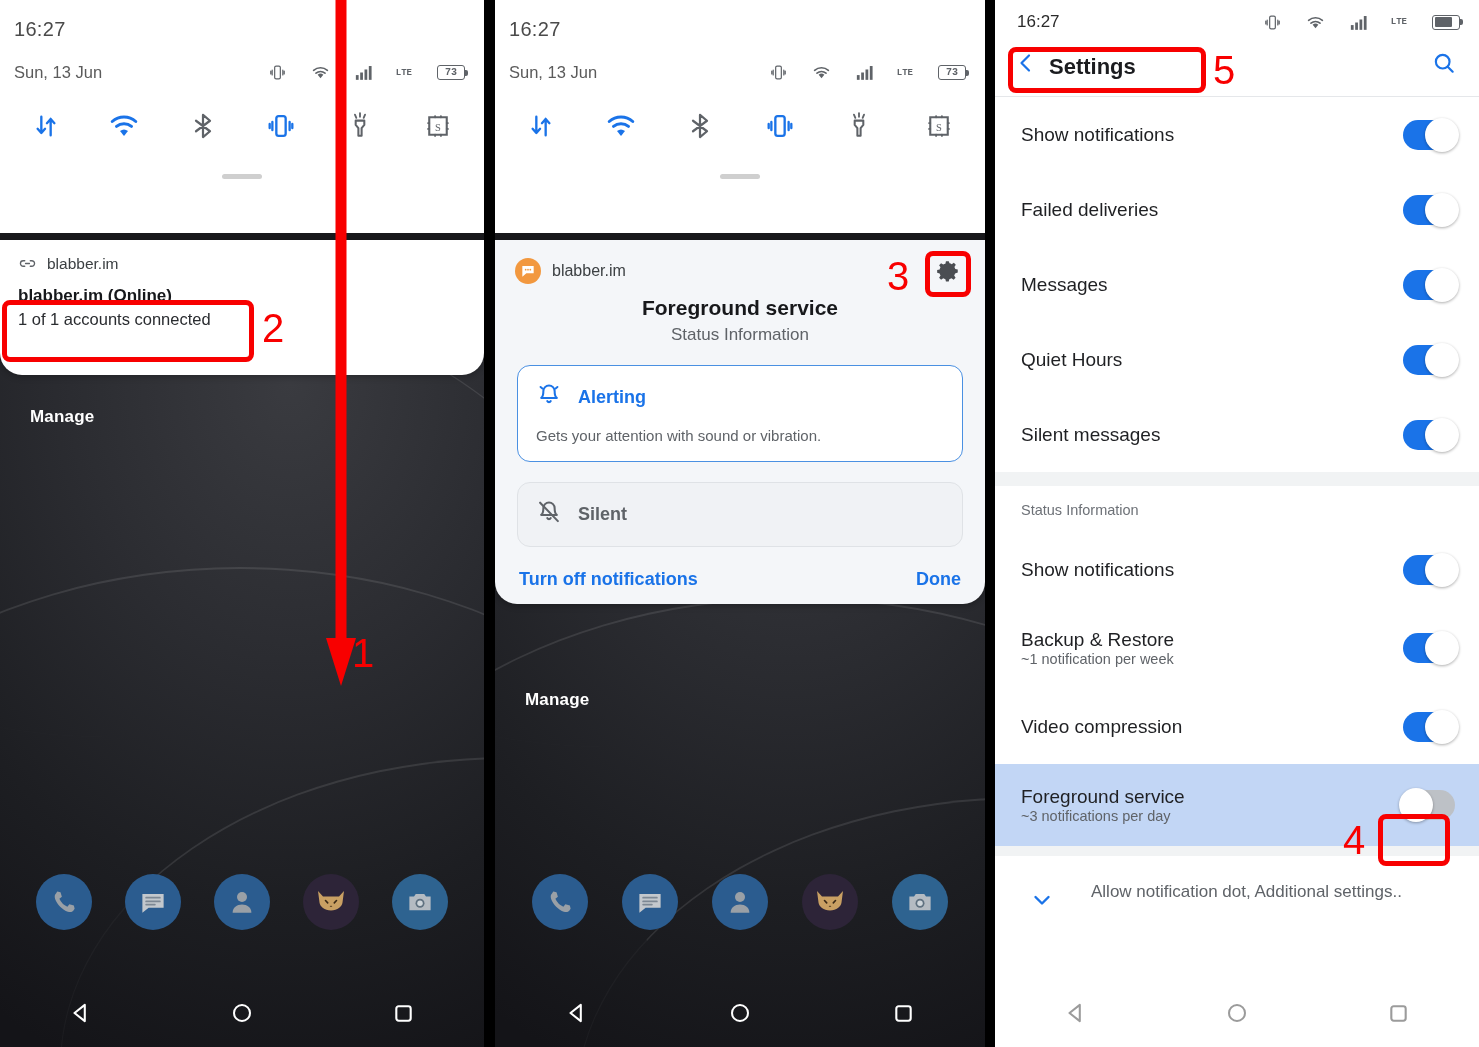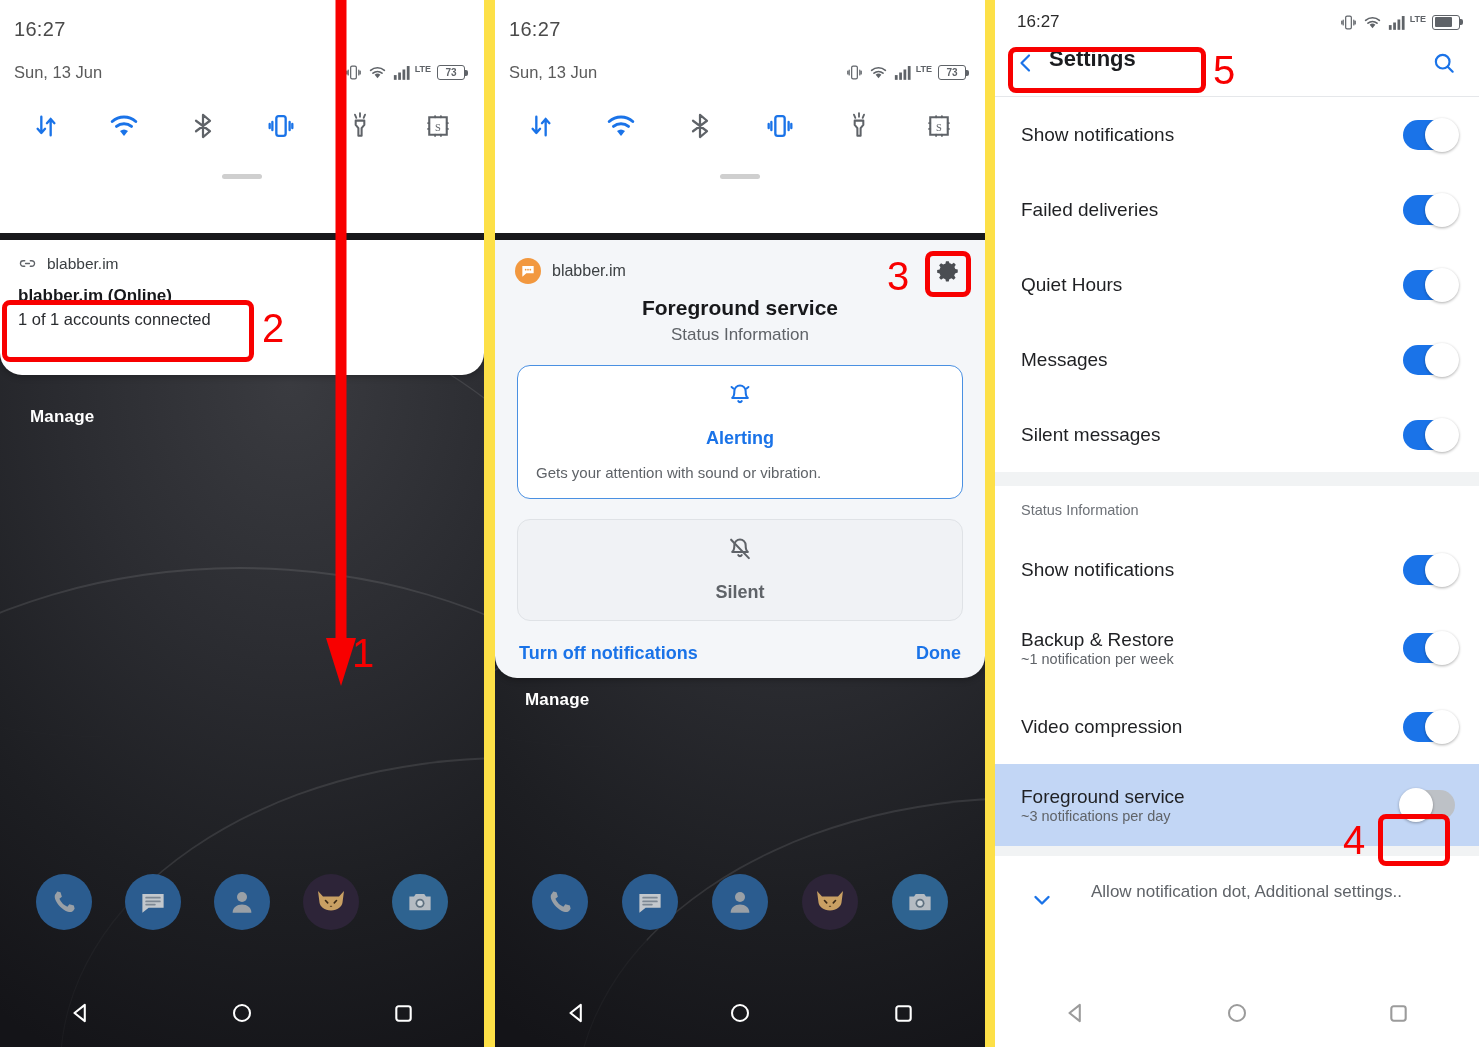--- a/index.html
+++ b/index.html
@@ -2,39 +2,39 @@
 <html><head>
 <meta charset="utf-8">
 <style>
   * { box-sizing: border-box; margin: 0; padding: 0; }
   html, body {
     width: 1479px; height: 1047px;
     background: #ffffff;
     font-family: "Liberation Sans", sans-serif;
     overflow: hidden;
   }
-  .stage { position: relative; width: 1479px; height: 1047px; background: #fde047; }
+  .stage { position: relative; width: 1479px; height: 1047px; background: #000000; }
 
   
   .panel { position: absolute; top: 0; height: 1047px; overflow: hidden; background: #fff; }
   #panel-1 { left: 0;    width: 484px; }
   #panel-2 { left: 495px; width: 490px; }
   #panel-3 { left: 995px; width: 484px; background: #fff; }
 
   
   .shade { background: #ffffff; width: 100%; padding: 0; position: relative; }
   .shade-time {
     font-size: 20px; color: #4a4a4a; padding: 18px 0 0 14px; letter-spacing: .3px;
   }
   .shade-row {
     display: flex; align-items: center; justify-content: space-between;
     padding: 22px 16px 0 14px;
   }
   .shade-date { font-size: 16.5px; color: #5b5b5b; }
-  .statusicons { display: flex; gap: 6px; }
+  .statusicons { display: flex; align-items: center; gap: 25px; font-family: Liberation Mono, monospace; }
   .si { display: block; }
   .qs-icons {
     display: flex; align-items: center; justify-content: space-between;
     padding: 24px 26px 0 26px;
   }
   .qs-icons .qs { width: 40px; height: 40px; display: flex; align-items: center; justify-content: center; }
   .shade-handle {
     width: 40px; height: 5px; border-radius: 3px; background: #cfcfcf;
     margin: 28px auto 0 auto;
   }
@@ -96,32 +96,32 @@
   .nsheet-applabel { display: flex; align-items: center; gap: 11px; }
   .nsheet-appname { font-size: 16px; color: #3c4043; }
   .app-dot { width: 26px; height: 26px; border-radius: 50%; background: #f2983f; display:flex; align-items:center; justify-content:center; }
   .nsheet-title { text-align: center; font-size: 21px; font-weight: 700; color: #17181b; margin-top: 10px; }
   .nsheet-subtitle { text-align: center; font-size: 17px; color: #5f6368; margin-top: 5px; }
   .choice {
     margin: 20px 22px 0 22px; border-radius: 13px; padding: 16px 18px 17px 18px;
   }
   .choice.selected { background: #ffffff; border: 1.6px solid #4a90e2; }
   .choice.unselected { background: #f0f2f5; border: 1.2px solid #dfe2e6; }
-  .choice-head { display: flex; align-items: center; gap: 16px; flex-direction: column; }
+  .choice-head { display: flex; align-items: center; gap: 16px; }
   .choice-name { font-size: 18px; font-weight: 700; }
   .choice.selected .choice-name { color: #1a73e8; }
   .choice.unselected .choice-name { color: #5f6368; }
   .choice-desc { font-size: 15px; color: #5f6368; margin-top: 15px; }
   .nsheet-actions { display: flex; align-items: center; justify-content: space-between; padding: 22px 24px 0 24px; }
   .nsheet-actions a { font-size: 18px; font-weight: 700; color: #1a73e8; text-decoration: none; }
 
   
   .st-status { display:flex; align-items:center; justify-content:space-between; padding: 12px 16px 0 22px; }
   .st-time { font-size: 17px; color: #2b2b2b; font-weight: 500; }
-  .st-appbar { display: flex; align-items: flex-start; padding: 14px 18px 16px 14px; }
+  .st-appbar { display: flex; align-items: flex-end; padding: 14px 18px 16px 14px; }
   .st-back { width: 34px; height: 34px; display:flex; align-items:center; justify-content:center; }
   .st-title { font-size: 22px; font-weight: 700; color: #1b1c1f; margin-left: 6px; }
   .st-search { margin-left: auto; width: 34px; height: 34px; display:flex; align-items:center; justify-content:center; }
   .st-divider { height: 1px; background: #e5e7ea; }
 
   .st-row {
     display: flex; align-items: center; justify-content: space-between;
     padding: 0 24px 0 26px; height: 75px; background: #fff;
   }
   .st-row.two-line { height: 82px; }
@@ -552,27 +552,27 @@
             <span class="knob"></span>
           </span>
       </div>
       <div class="st-row">
         <span class="st-label">Failed deliveries</span>
         <span class="toggle on">
             <span class="knob"></span>
           </span>
       </div>
       <div class="st-row">
+        <span class="st-label">Messages</span>
+        <span class="toggle on">
+            <span class="knob"></span>
+          </span>
+      </div>
+      <div class="st-row">
         <span class="st-label">Quiet Hours</span>
-        <span class="toggle on">
-            <span class="knob"></span>
-          </span>
-      </div>
-      <div class="st-row">
-        <span class="st-label">Messages</span>
         <span class="toggle on">
             <span class="knob"></span>
           </span>
       </div>
       <div class="st-row">
         <span class="st-label">Silent messages</span>
         <span class="toggle on">
             <span class="knob"></span>
           </span>
       </div>

